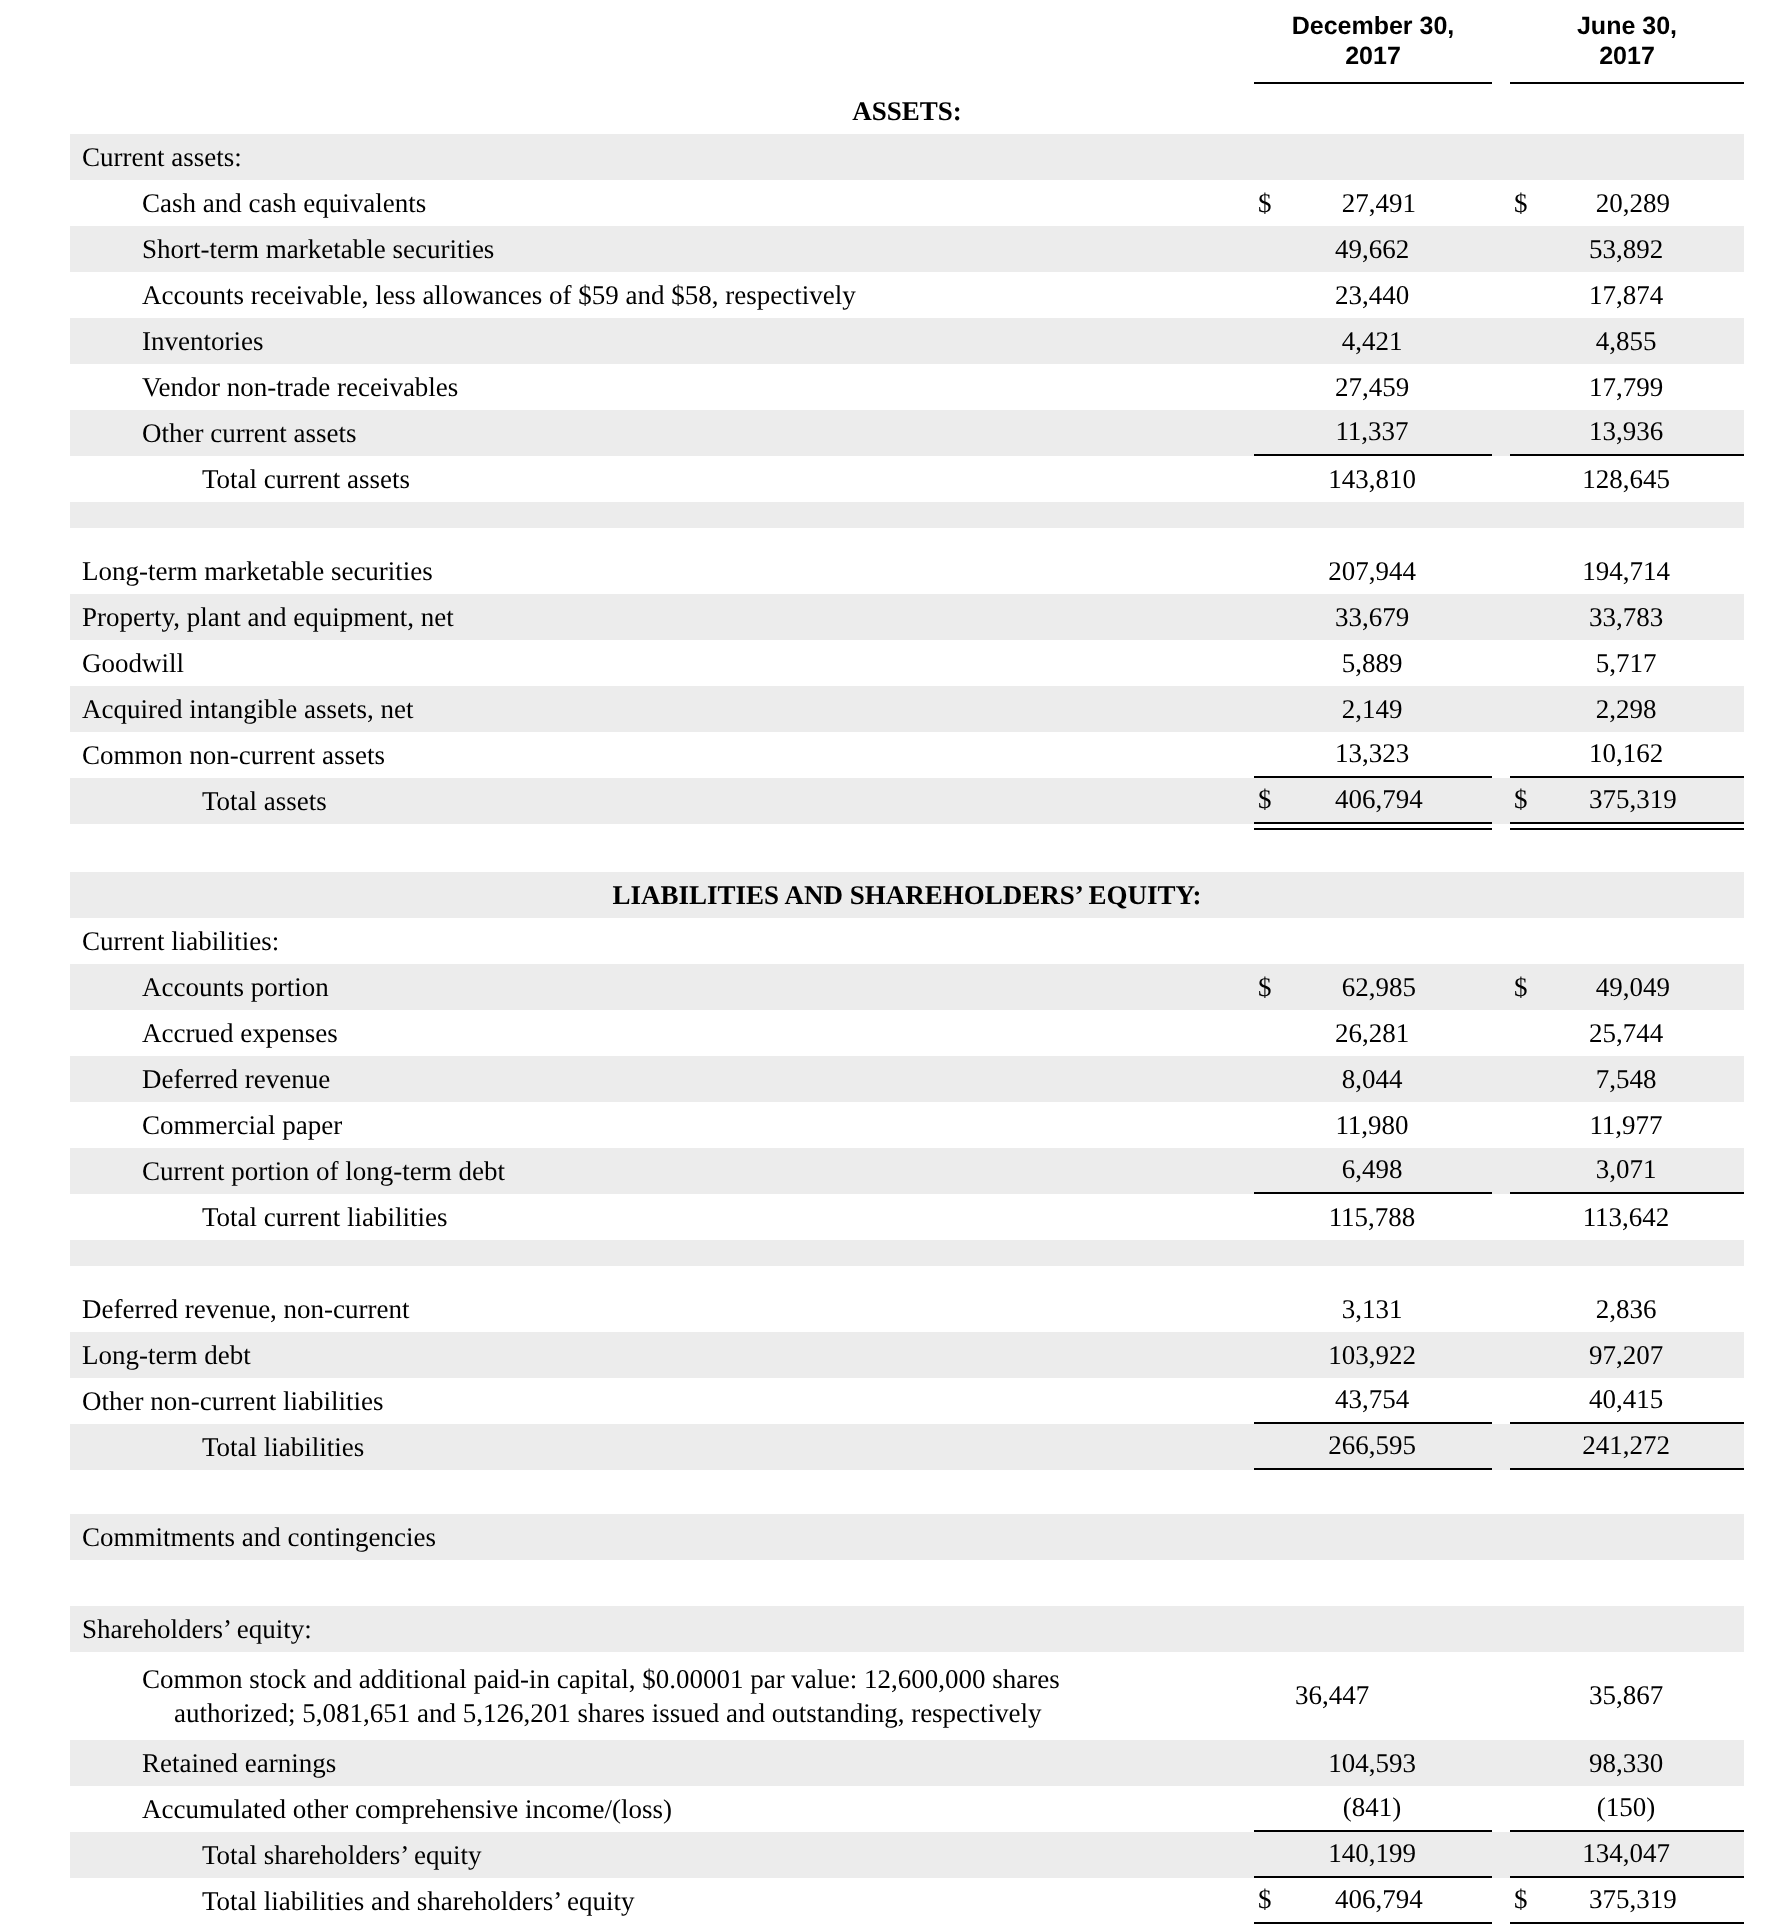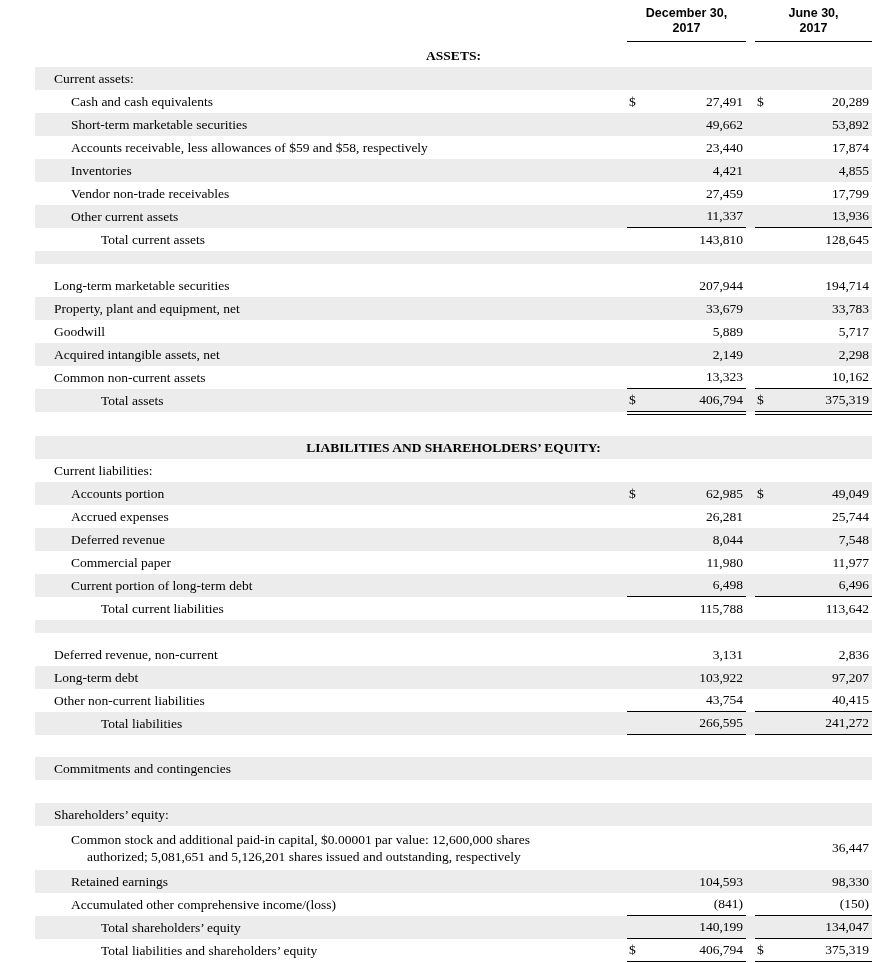--- a/index.html
+++ b/index.html
@@ -50,21 +50,21 @@
   .title {
     flex: 1 1 auto;
     text-align: center;
     font-weight: bold;
     font-size: 13.5px;
   }
   .label {
     flex: 1 1 auto;
     font-size: 13.5px;
     line-height: 17px;
-    padding-left: 19px;
+    padding-left: 6px;
   }
   .indent-1 { padding-left: 36px; }
   .indent-2 { padding-left: 66px; }
   .wrap2 { padding-left: 16px; }
 
   .col {
     flex: 0 0 119px;
     align-self: stretch;
     box-sizing: border-box;
     display: flex;
@@ -77,21 +77,21 @@
   .col2 { flex: 0 0 117px; margin-left: 9px; }
   .u-single { border-bottom: 1.5px solid #000; }
   .u-double { border-bottom: 1.5px solid #000; }
   .u-double::after {
     content: "";
     position: absolute;
     left: 0; right: 0; bottom: -3.5px;
     border-bottom: 1.5px solid #000;
   }
   .dollar { text-align: left; }
-  .val { text-align: right; flex: 1 1 auto; }
+  .val { text-align: center; flex: 1 1 auto; }
 </style>
 </head>
 <body>
 
 <div class="sheet">
   <div class="header-row">
     <div class="hlabel"></div>
     <div class="hcol">
       <div>December 30,</div>
       <div>2017</div>
@@ -305,21 +305,21 @@
         </div>
       </div>
       <div class="row shaded">
         <div class="label indent-1">Current portion of long-term debt</div>
         <div class="col col1 u-single">
           <span class="dollar"></span>
           <span class="val">6,498</span>
         </div>
         <div class="col col2 u-single">
           <span class="dollar"></span>
-          <span class="val">6,496</span>
+          <span class="val">3,071</span>
         </div>
       </div>
       <div class="row">
         <div class="label indent-2">Total current liabilities</div>
         <div class="col col1">
           <span class="dollar"></span>
           <span class="val">115,788</span>
         </div>
         <div class="col col2">
           <span class="dollar"></span>
@@ -382,20 +382,24 @@
       </div>
       <div class="row tall">
         <div class="label indent-1">
           <div>Common stock and additional paid-in capital, $0.00001 par value: 12,600,000 shares</div>
           <div class="wrap2">authorized; 5,081,651 and 5,126,201 shares issued and outstanding, respectively</div>
         </div>
         <div class="col col1">
           <span class="dollar"></span>
           <span class="val">36,447</span>
         </div>
+        <div class="col col2">
+          <span class="dollar"></span>
+          <span class="val">35,867</span>
+        </div>
       </div>
       <div class="row shaded">
         <div class="label indent-1">Retained earnings</div>
         <div class="col col1">
           <span class="dollar"></span>
           <span class="val">104,593</span>
         </div>
         <div class="col col2">
           <span class="dollar"></span>
           <span class="val">98,330</span>

